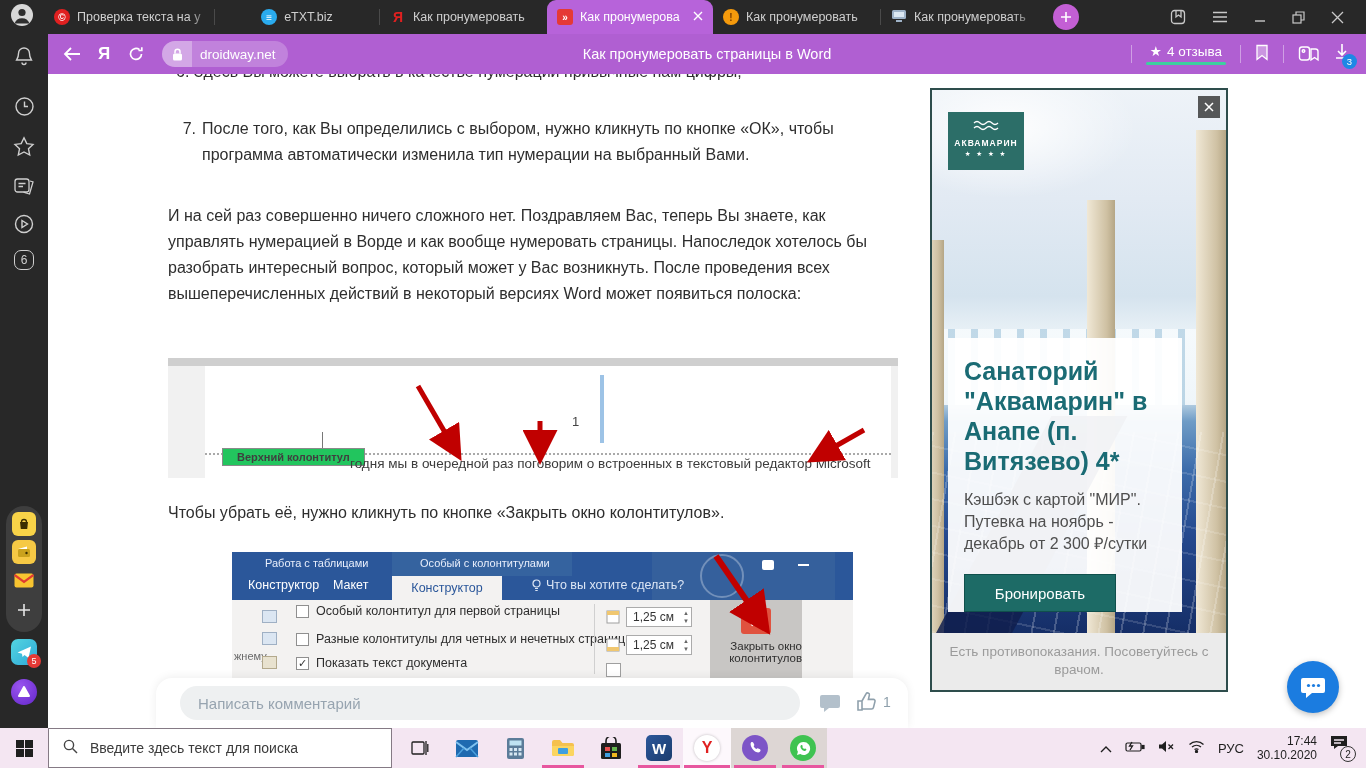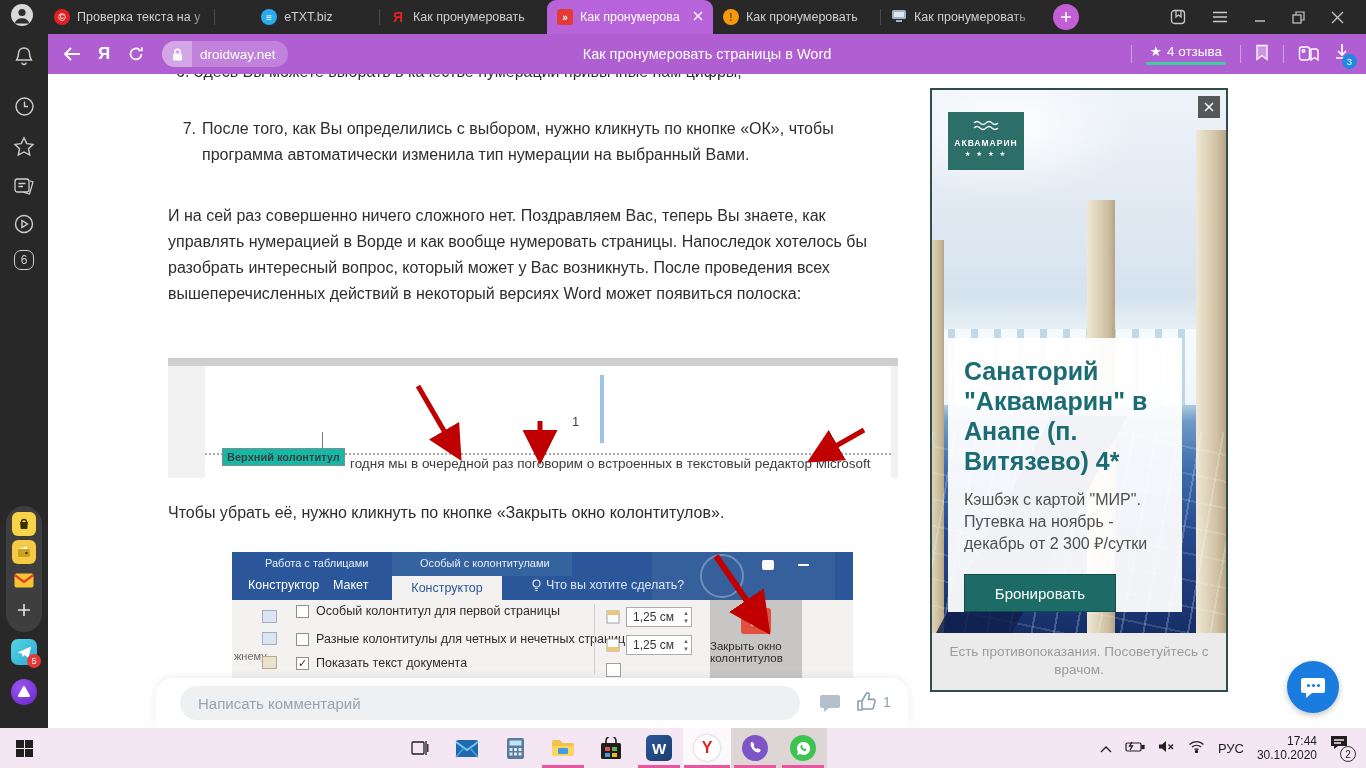--- a/index.html
+++ b/index.html
@@ -45,35 +45,35 @@
   .sb-app { position:absolute; left:6px; width:24px; height:24px; border-radius:6px; display:flex; align-items:center; justify-content:center; }
   .tg-badge { position:absolute; right:-4px; bottom:-3px; width:14px; height:14px; border-radius:50%; background:#e53935; color:#fff; font-size:9px; display:flex; align-items:center; justify-content:center; }
   .six-box { border:1.6px solid #cfcfcf; border-radius:7px; width:20px; height:20px; display:flex; align-items:center; justify-content:center; font-size:12px; color:#cfcfcf; }
 
   
   .article-text { color:#2e2e2e; font-size:16px; line-height:26px; }
   .clip-top { position:absolute; left:168px; top:74px; width:730px; height:11px; overflow:hidden; }
   .clip-top div { position:absolute; top:-15px; left:8px; width:720px; }
   .li-num { position:absolute; left:176px; width:20px; text-align:right; }
   .shot { position:absolute; background:#f1f1f1; overflow:hidden; }
-  .tagbox { position:absolute; background:#14b8a6; border:1px solid #8a8a8a; font-size:11px; font-weight:bold; color:#3f3f3f; padding:2px 4px; white-space:nowrap; }
+  .tagbox { position:absolute; background:#22c55e; border:1px solid #8a8a8a; font-size:11px; font-weight:bold; color:#3f3f3f; padding:2px 14px; white-space:nowrap; }
   .dotline { position:absolute; border-bottom:2px dotted #a9a9a9; }
 
   
   .ribbon-blue { position:absolute; left:0; top:0; width:100%; height:48px; background:#2b579a; }
   .ctx-label { position:absolute; top:5px; color:#e8eefb; font-size:11px; white-space:nowrap; }
   .ribbon-tab { position:absolute; top:26px; color:#fff; font-size:12.5px; white-space:nowrap; }
   .ribbon-tab.activew { background:#f3f2f1; color:#2b579a; top:24px; height:24px; display:flex; align-items:center; justify-content:center; }
   .ribbon-body { position:absolute; left:0; top:48px; right:0; bottom:0; background:#f3f2f1; }
   .cb-row { position:absolute; display:flex; align-items:center; gap:7px; font-size:12.5px; color:#2e2e2e; white-space:nowrap; }
   .cb-box { width:13px; height:13px; border:1px solid #8f8f8f; background:#fff; display:flex; align-items:center; justify-content:center; font-size:11px; color:#333; line-height:1; }
   .spin-row { position:absolute; display:flex; align-items:center; gap:5px; }
   .spin-field { width:66px; height:20px; background:#fff; border:1px solid #ababab; font-size:12px; color:#333; display:flex; align-items:center; padding-left:6px; position:relative; }
   .spin-btns { position:absolute; right:2px; top:1px; font-size:6px; color:#666; line-height:8px; }
-  .close-col { position:absolute; background:#c8c6c4; text-align:left; font-size:11.5px; color:#2e2e2e; }
+  .close-col { position:absolute; background:#c8c6c4; text-align:right; font-size:11.5px; color:#2e2e2e; }
   .redx { width:30px; height:26px; background:#e0523f; border-radius:3px; margin:8px auto 6px auto; display:flex; align-items:center; justify-content:center; }
 
   
   .comment-card { position:absolute; left:156px; top:678px; width:752px; height:50px; background:#fff; border-radius:16px 16px 0 0; box-shadow:0 -1px 10px rgba(0,0,0,.07); }
   .comment-pill { position:absolute; left:24px; top:8px; width:620px; height:34px; border-radius:17px; background:#eef0f1; }
   .comment-pill input { width:100%; height:100%; border:none; outline:none; background:transparent; font-size:15px; padding-left:18px; color:#55606b; font-family:"Liberation Sans",sans-serif; }
   .comment-pill input::placeholder { color:#97a4b0; }
 
   
   .ad { position:absolute; left:930px; top:88px; width:298px; height:604px; border:2px solid #2e4d4c; background:#fff; }
@@ -519,20 +519,29 @@
 
   <div class="taskbar">
     <div class="start-btn">
       <svg width="17" height="17" viewBox="0 0 17 17">
           <rect x="0" y="0" width="8" height="8" fill="#1f1f1f"></rect>
           <rect x="9" y="0" width="8" height="8" fill="#1f1f1f"></rect>
           <rect x="0" y="9" width="8" height="8" fill="#1f1f1f"></rect>
           <rect x="9" y="9" width="8" height="8" fill="#1f1f1f"></rect>
         </svg>
     </div>
+    <div class="tsearch">
+      <span style="padding:0 12px 0 14px">
+        <svg width="15" height="15" viewBox="0 0 15 15" fill="none" stroke="#444" stroke-width="1.4">
+            <circle cx="6" cy="6" r="4.6"></circle>
+            <path d="M9.5 9.5 L14 14"></path>
+          </svg>
+      </span>
+      <input type="text" placeholder="Введите здесь текст для поиска" style="">
+    </div>
     <div class="task-slot" style="left:396px">
       <svg width="18" height="16" viewBox="0 0 18 16" fill="none" stroke="#1f1f1f" stroke-width="1.3">
           <rect x="1" y="2" width="12" height="12" rx="1"></rect>
           <path d="M15 1 v14 M16.8 4 v8"></path>
         </svg>
     </div>
 
     <div class="task-slot" style="left:443px">
       <svg width="24" height="19" viewBox="0 0 24 19">
           <rect x="1" y="1" width="22" height="17" rx="2" fill="#1e6ab0"></rect>

